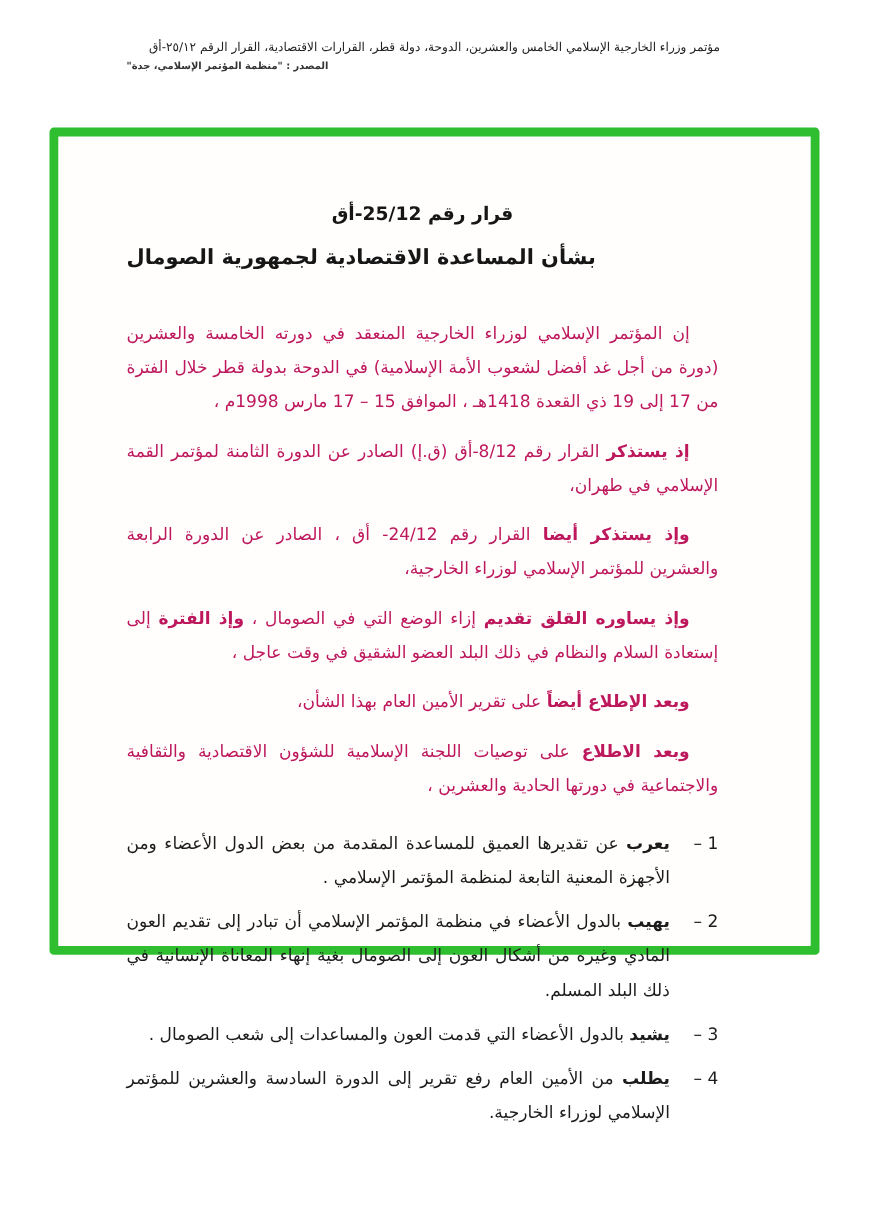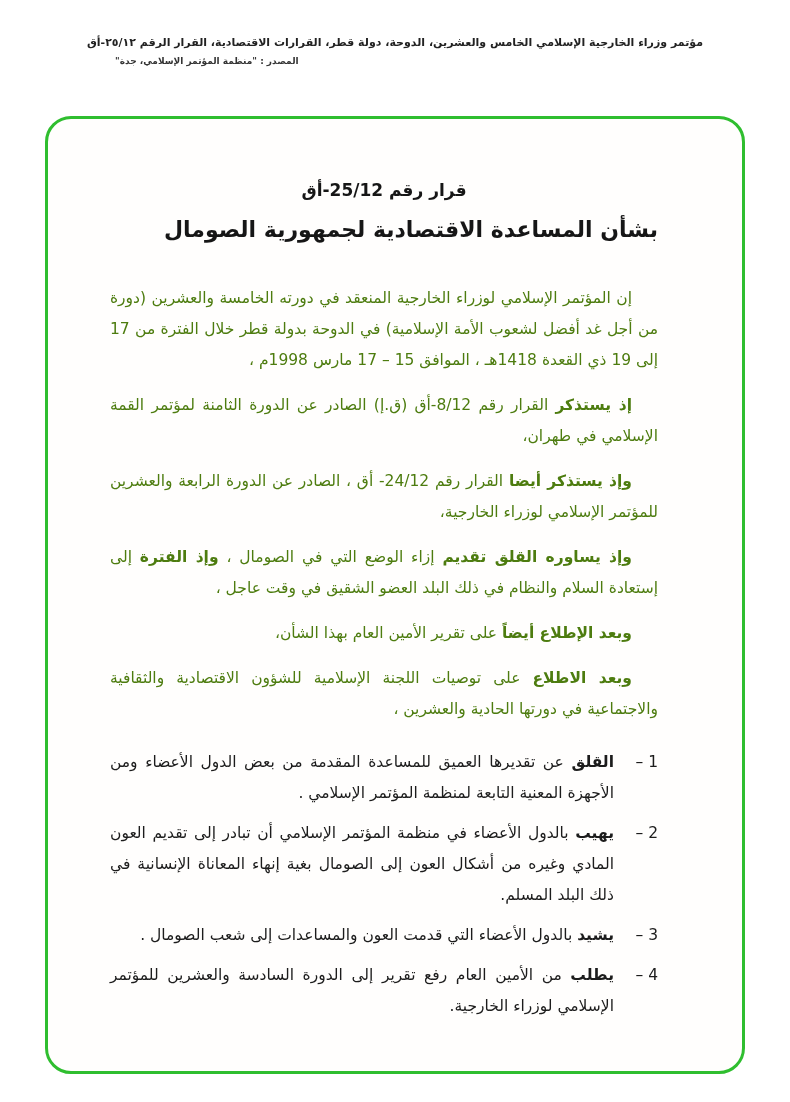--- a/index.html
+++ b/index.html
@@ -13,67 +13,67 @@
   }
   .page-header {
     position:absolute;
     top:36px; left:0;
     width:100%;
     direction:rtl;
     text-align:center;
   }
   .hdr-line1 {
     font-size:11px;
-    font-weight:bold;
+    font-weight:normal;
     color:#222;
     letter-spacing:0;
   }
   .hdr-line2 {
     width:560px;
     margin:7px auto 0 auto;
     font-size:9px;
     font-weight:bold;
     color:#333;
     direction:rtl;
     text-align:left;
   }
   .frame {
     position:absolute;
     top:116px;
     left:45px;
     width:700px;
-    height:958px;
-    border:3px solid #be185d;
-    border-radius:26px;
+    height:752px;
+    border:8px solid #be185d;
+    border-radius:4px;
     background:#fffefd;
     padding:56px 84px 0 62px;
     direction:rtl;
   }
   .doc-title {
     text-align:center;
     font-weight:bold;
     font-size:17px;
     line-height:31px;
     margin-bottom:8px;
     color:#161616;
   }
   .doc-subtitle {
-    text-align:right;
+    text-align:left;
     font-weight:bold;
-    font-size:22px;
+    font-size:19px;
     line-height:31px;
     margin-bottom:38px;
     color:#161616;
   }
   .para {
     font-size:15.5px;
     line-height:2;
     text-align:justify;
     margin-bottom:14px;
-    color:#4d7c0f;
+    color:#be185d;
   }
   .para.indent { text-indent:26px; }
   .b { font-weight:bold; }
   .items { margin-top:22px; }
   .item {
     display:flex;
     direction:rtl;
     margin-bottom:9px;
   }
   .item-marker {
@@ -108,21 +108,21 @@
       <p class="para indent"><span class="b">إذ يستذكر</span><span> القرار رقم 8/12-أق (ق.إ) الصادر عن الدورة الثامنة لمؤتمر القمة الإسلامي في طهران،</span></p>
       <p class="para indent"><span class="b">وإذ يستذكر أيضا</span><span> القرار رقم 24/12- أق ، الصادر عن الدورة الرابعة والعشرين للمؤتمر الإسلامي لوزراء الخارجية،</span></p>
       <p class="para indent"><span class="b">وإذ يساوره القلق تقديم</span><span> إزاء الوضع التي في الصومال ، </span><span class="b">وإذ الفترة</span><span> إلى إستعادة السلام والنظام في ذلك البلد العضو الشقيق في وقت عاجل ،</span></p>
       <p class="para indent"><span class="b">وبعد الإطلاع أيضاً</span><span> على تقرير الأمين العام بهذا الشأن،</span></p>
       <p class="para indent"><span class="b">وبعد الاطلاع</span><span> على توصيات اللجنة الإسلامية للشؤون الاقتصادية والثقافية والاجتماعية في دورتها الحادية والعشرين ،</span></p>
     </div>
 
   <div class="items">
       <div class="item">
         <div class="item-marker">1 –</div>
-        <div class="item-text"><span class="b">القلق</span><span> عن تقديرها العميق للمساعدة المقدمة من بعض الدول الأعضاء ومن الأجهزة المعنية التابعة لمنظمة المؤتمر الإسلامي .</span></div>
+        <div class="item-text"><span class="b">يعرب</span><span> عن تقديرها العميق للمساعدة المقدمة من بعض الدول الأعضاء ومن الأجهزة المعنية التابعة لمنظمة المؤتمر الإسلامي .</span></div>
       </div>
       <div class="item">
         <div class="item-marker">2 –</div>
         <div class="item-text"><span class="b">يهيب</span><span> بالدول الأعضاء في منظمة المؤتمر الإسلامي أن تبادر إلى تقديم العون المادي وغيره من أشكال العون إلى الصومال بغية إنهاء المعاناة الإنسانية في ذلك البلد المسلم.</span></div>
       </div>
       <div class="item">
         <div class="item-marker">3 –</div>
         <div class="item-text"><span class="b">يشيد</span><span> بالدول الأعضاء التي قدمت العون والمساعدات إلى شعب الصومال .</span></div>
       </div>
       <div class="item">

